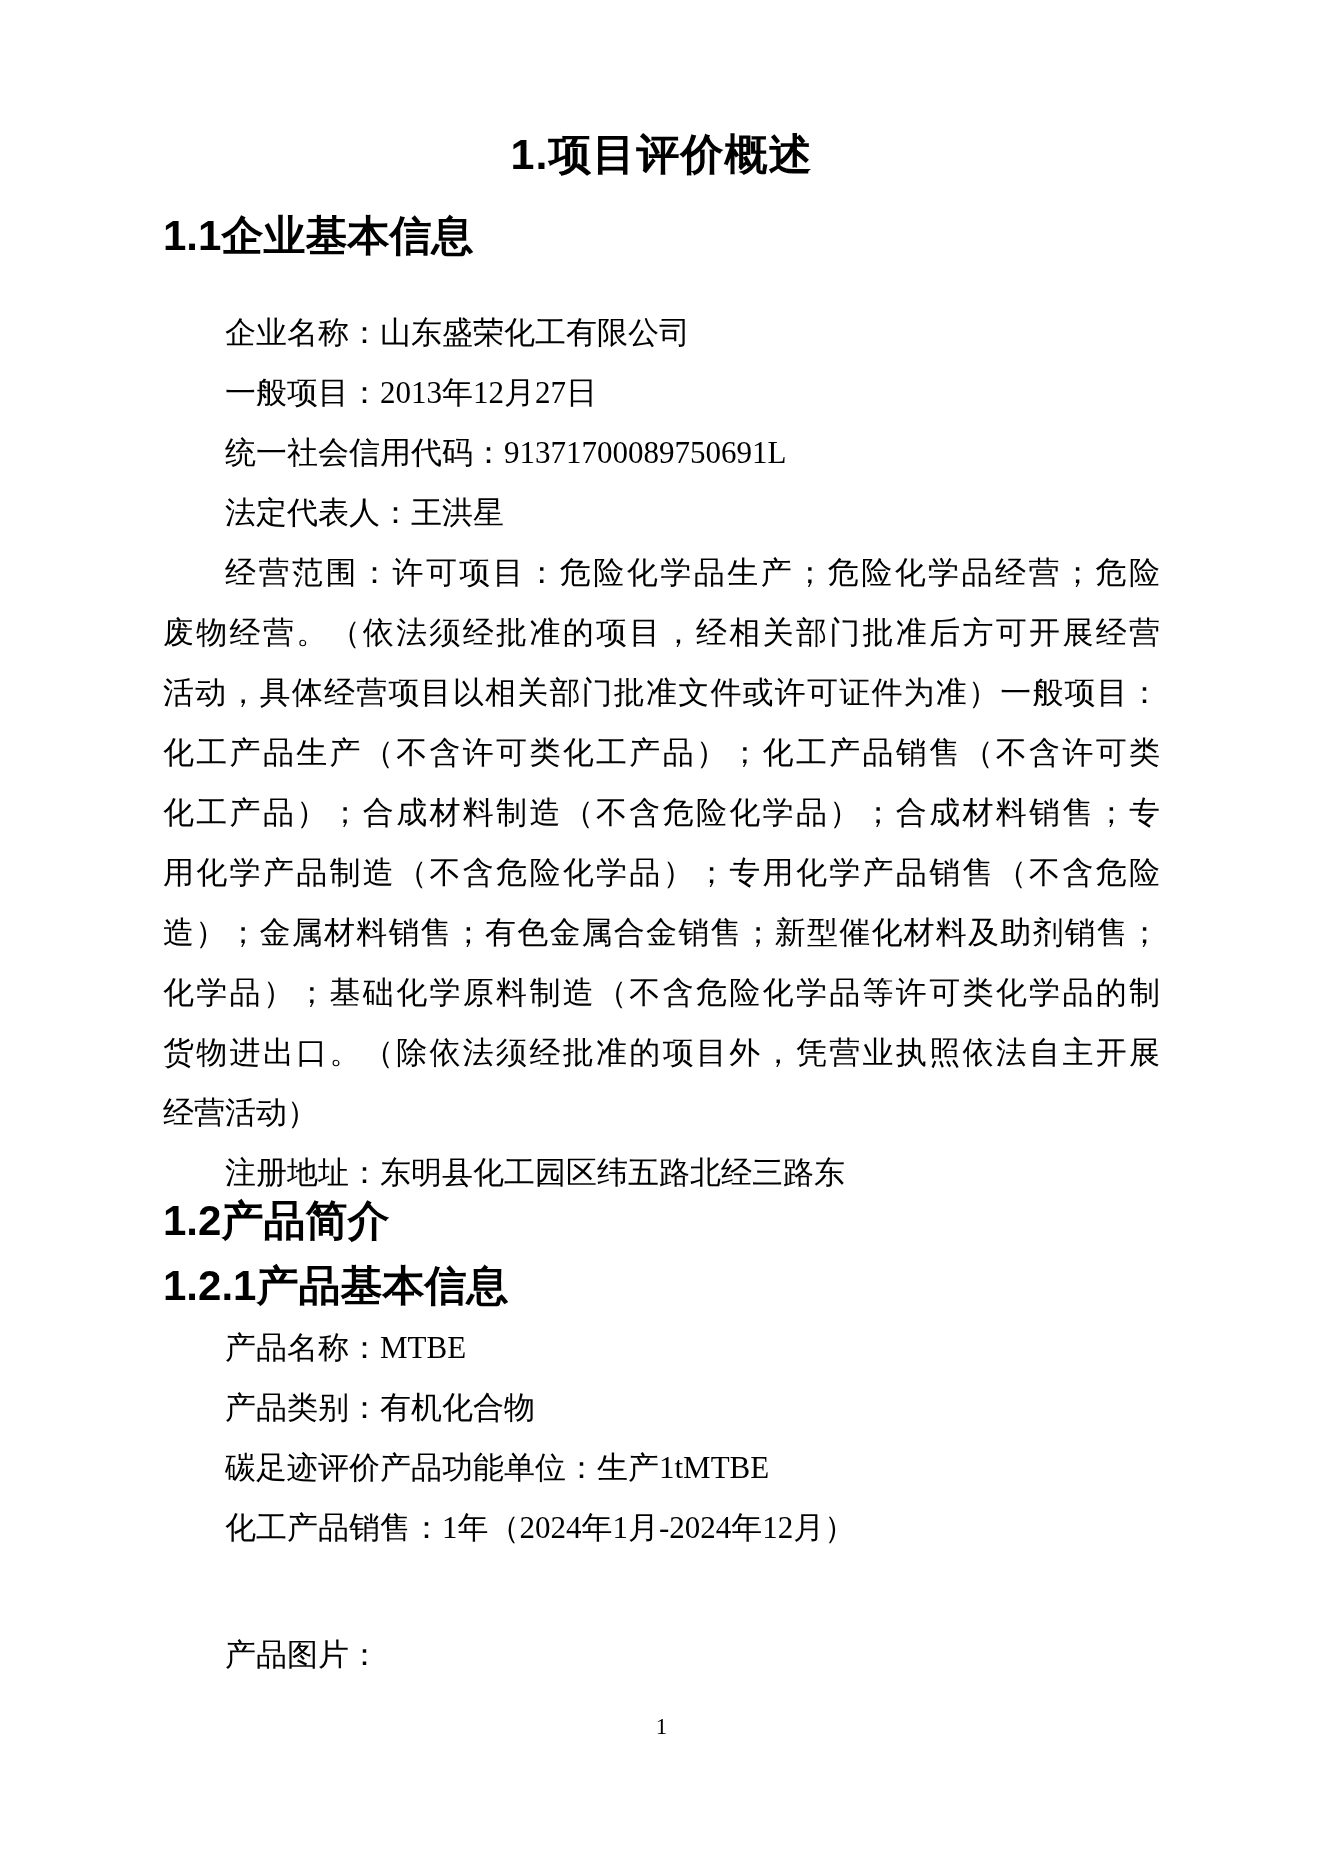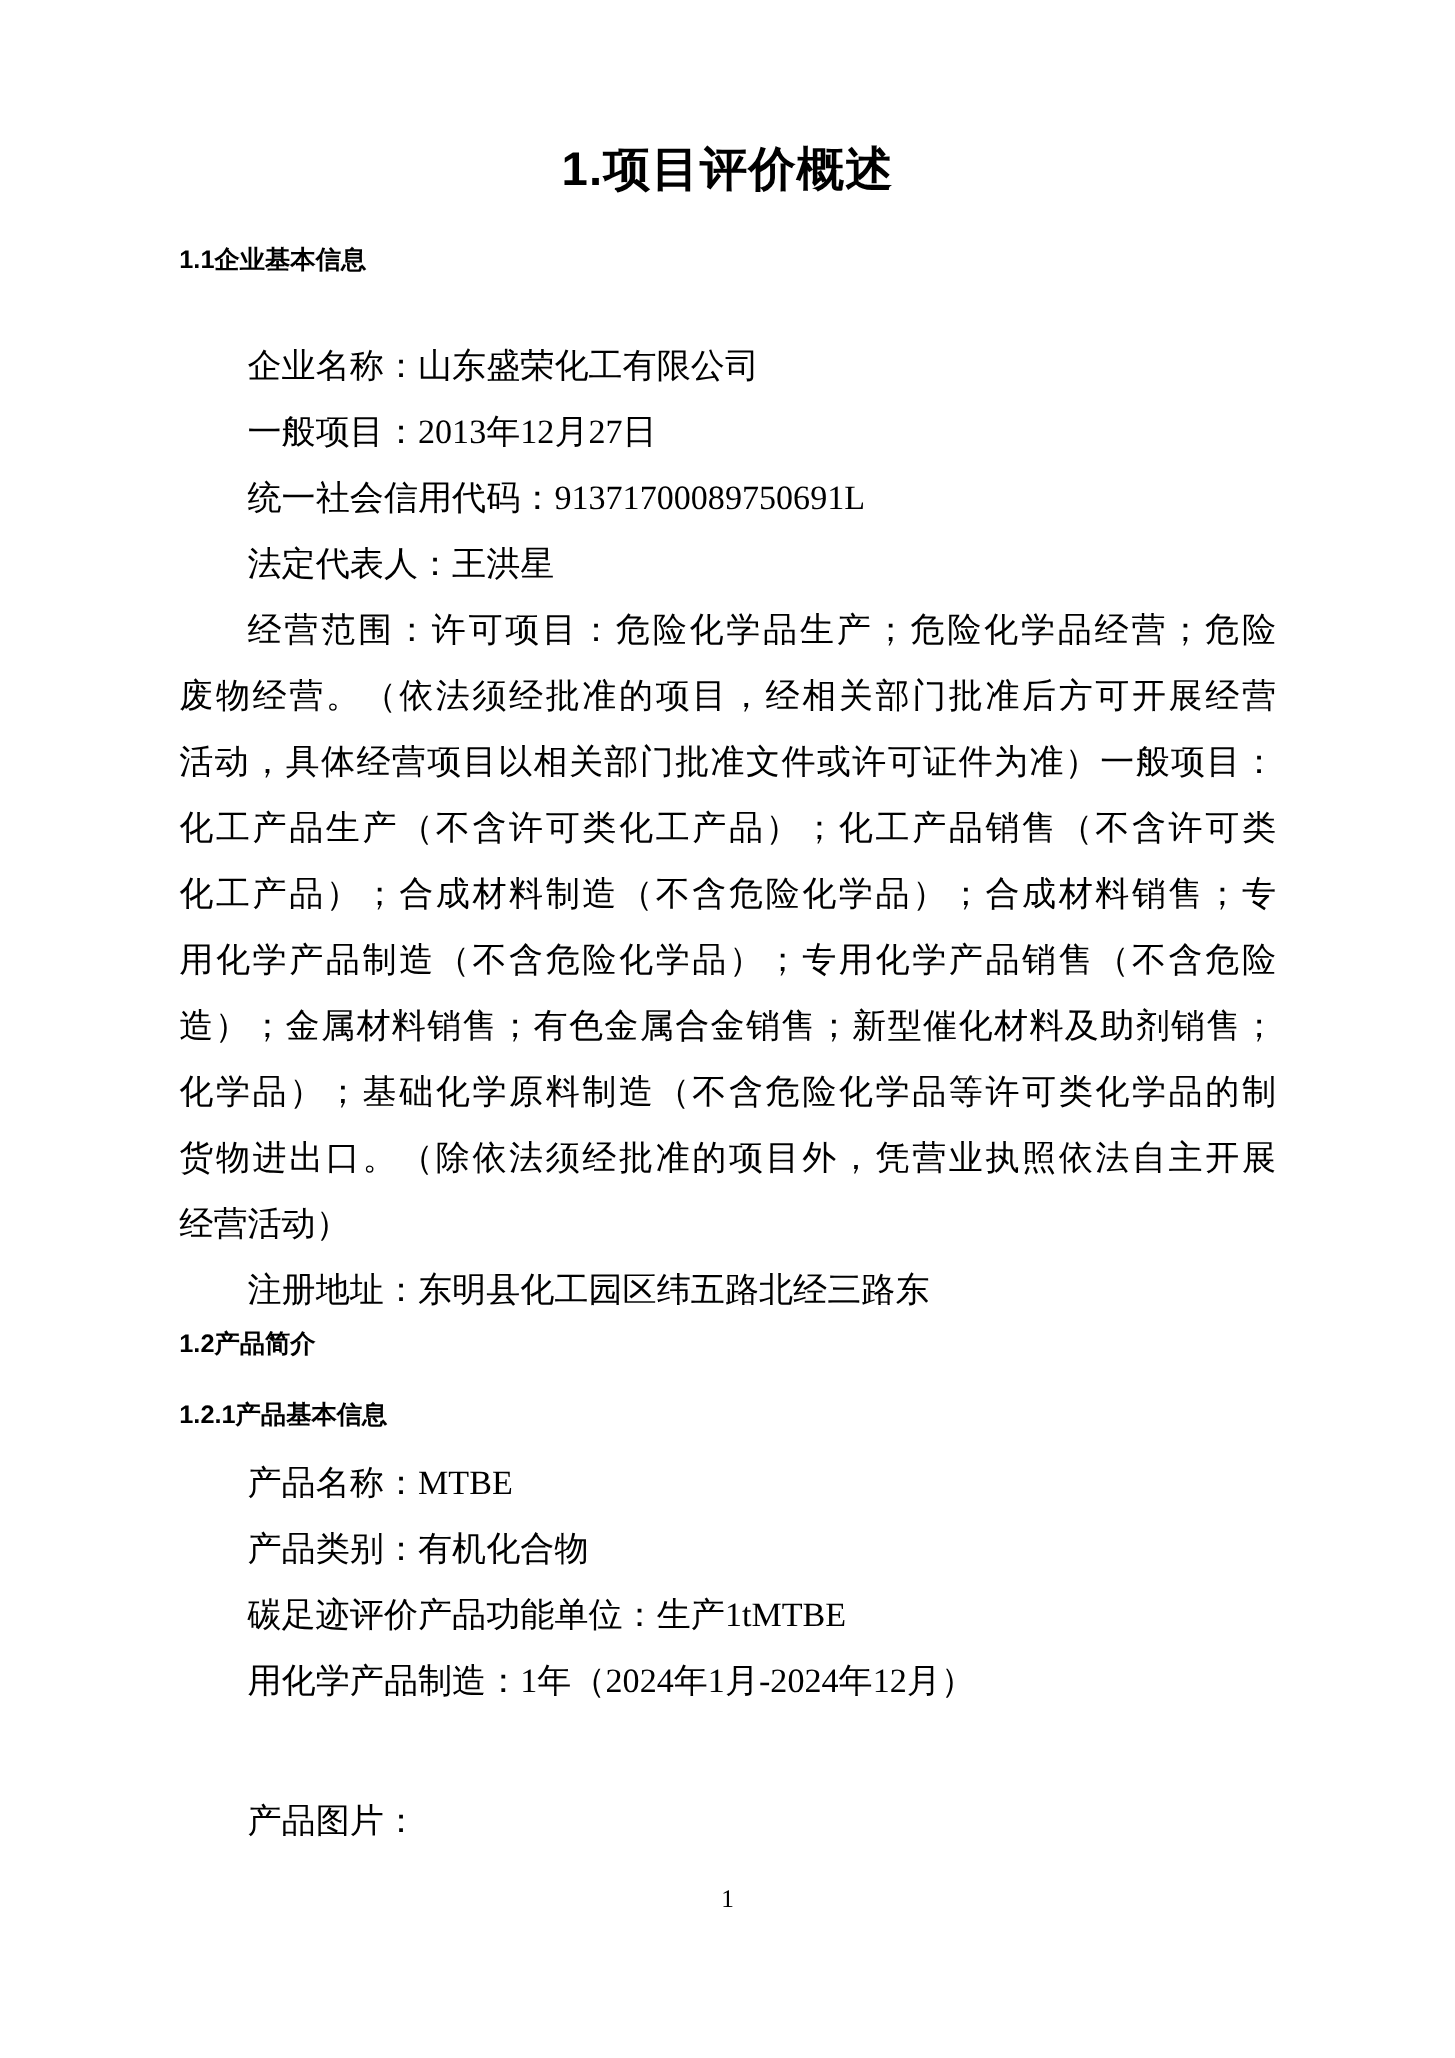--- a/index.html
+++ b/index.html
@@ -24,21 +24,21 @@
     font-weight: 700;
     font-size: 43px;
     line-height: 52px;
     text-align: center;
     letter-spacing: 1px;
   }
   .h2 {
     margin: 0;
     font-family: "Liberation Sans", sans-serif;
     font-weight: 700;
-    font-size: 23px;
+    font-size: 42px;
     line-height: 36px;
   }
   #heading-1-1 { margin-top: 38px; }
   #heading-1-2 { }
   #heading-1-2-1 { margin-top: 29px; }
   .group-company { margin-top: 49px; }
   .group-product { margin-top: 14px; }
   .para {
     margin: 0;
     font-size: 31px;
@@ -103,19 +103,19 @@
   </div>
 
   <h2 class="h2" id="heading-1-2">1.2产品简介</h2>
 
   <h2 class="h2" id="heading-1-2-1">1.2.1产品基本信息</h2>
 
   <div class="group-product">
     <p class="para indent">产品名称：MTBE</p>
     <p class="para indent">产品类别：有机化合物</p>
     <p class="para indent">碳足迹评价产品功能单位：生产1tMTBE</p>
-    <p class="para indent">用化学产品制造：1年（2024年1月-2024年12月）</p>
+    <p class="para indent">化工产品销售：1年（2024年1月-2024年12月）</p>
     <p class="para indent image-label">产品图片：</p>
   </div>
 
   <div class="page-number">1</div>
 
 </div>
 
 </body></html>

